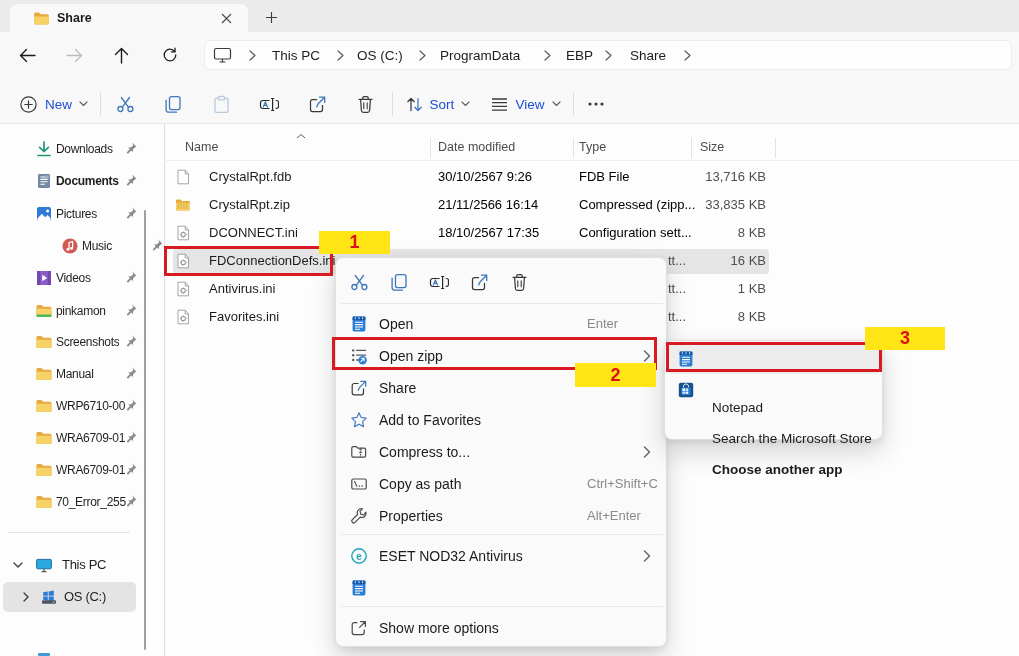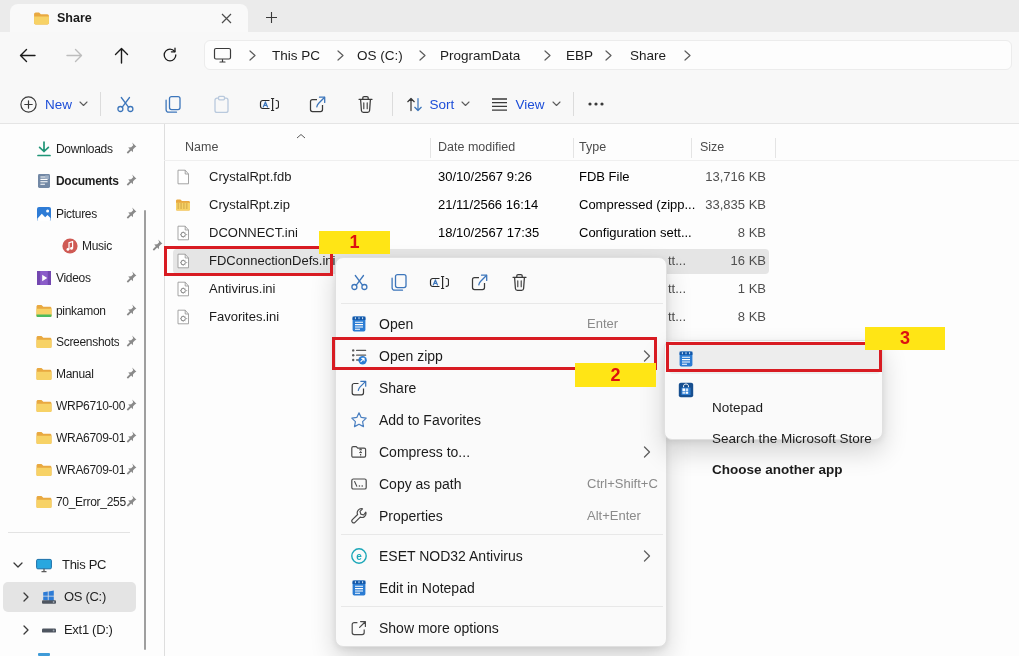--- a/index.html
+++ b/index.html
@@ -413,30 +413,20 @@
         <svg class="tree-chevron" style="left:20px;" viewBox="0 0 12 12">
             <path d="M4 2l4 4-4 4" stroke="#3a3a3a" stroke-width="1.3" fill="none" stroke-linecap="round" stroke-linejoin="round"></path>
           </svg>
         <svg class="side-icon" style="left:40px;" viewBox="0 0 18 18">
           <path d="M3.2 4.2l4.6-.7v4.2H3.2zM8.6 3.4l5.2-.8v5.1H8.6zM3.2 8.5h4.6v4.1l-4.6-.6zM8.6 8.5h5.2v5l-5.2-.8z" fill="#2e7cd6"></path>
           <rect x="2" y="12.2" width="14" height="3.6" rx="1" fill="#4e5560"></rect>
           <circle cx="13.6" cy="14" r=".9" fill="#9aa3ad"></circle>
         </svg>
         <span class="side-label tree" style="left:64px;">OS (C:)</span>
       </div>
-      <div class="side-item" style="top:490px;">
-        <svg class="tree-chevron" style="left:20px;" viewBox="0 0 12 12">
-            <path d="M4 2l4 4-4 4" stroke="#3a3a3a" stroke-width="1.3" fill="none" stroke-linecap="round" stroke-linejoin="round"></path>
-          </svg>
-        <svg class="side-icon" style="left:40px;" viewBox="0 0 18 18">
-          <rect x="2" y="7.4" width="14" height="4.2" rx="1.2" fill="#4e5560"></rect>
-          <circle cx="13.6" cy="9.5" r=".9" fill="#9aa3ad"></circle>
-        </svg>
-        <span class="side-label tree" style="left:64px;">Ext1 (D:)</span>
-      </div>
       <svg style="position:absolute;left:36px;top:529px;width:16px;height:3px;" viewBox="0 0 16 3">
           <rect x="2" y="0" width="12" height="3" rx="1" fill="#3f9bd8"></rect>
         </svg>
 
       <div class="side-scrollbar"></div>
     </div>
 
     <div class="main">
       <div class="colhead">
         <svg class="sort-caret" width="10" height="6" viewBox="0 0 10 6">
@@ -657,21 +647,20 @@
         </svg>
     </div>
 
     <div class="ctx-item" style="top:314px;">
       <svg class="ctx-ic" viewBox="0 0 18 18">
         <rect x="2.6" y="1.6" width="12.8" height="14.8" rx="1.6" fill="#2b7cd3"></rect>
         <rect x="2.6" y="1.6" width="12.8" height="3.4" fill="#1257a8"></rect>
         <path d="M5 7.2h8M5 9.6h8M5 12h8M5 14.2h5" stroke="#fff" stroke-width="1.1"></path>
         <path d="M5.4 2.2v2M9 2.2v2M12.6 2.2v2" stroke="#cfe3f7" stroke-width="1"></path>
       </svg>
-      <span class="ctx-label">Edit in Notepad</span>
     </div>
 
     <div class="ctx-sep" style="top:348px;"></div>
 
     <div class="ctx-item" style="top:354px;">
       <svg class="ctx-ic" viewBox="0 0 18 18">
         <path d="M7.4 3.6H4.2a2 2 0 0 0-2 2v8a2 2 0 0 0 2 2h8a2 2 0 0 0 2-2v-3.2" fill="none" stroke="#4a4a4a" stroke-width="1.2"></path>
         <path d="M10.6 2.6h4.8v4.8M15 3L9.6 8.4" stroke="#4a4a4a" stroke-width="1.2" fill="none" stroke-linecap="round" stroke-linejoin="round"></path>
       </svg>
       <span class="ctx-label">Show more options</span>

